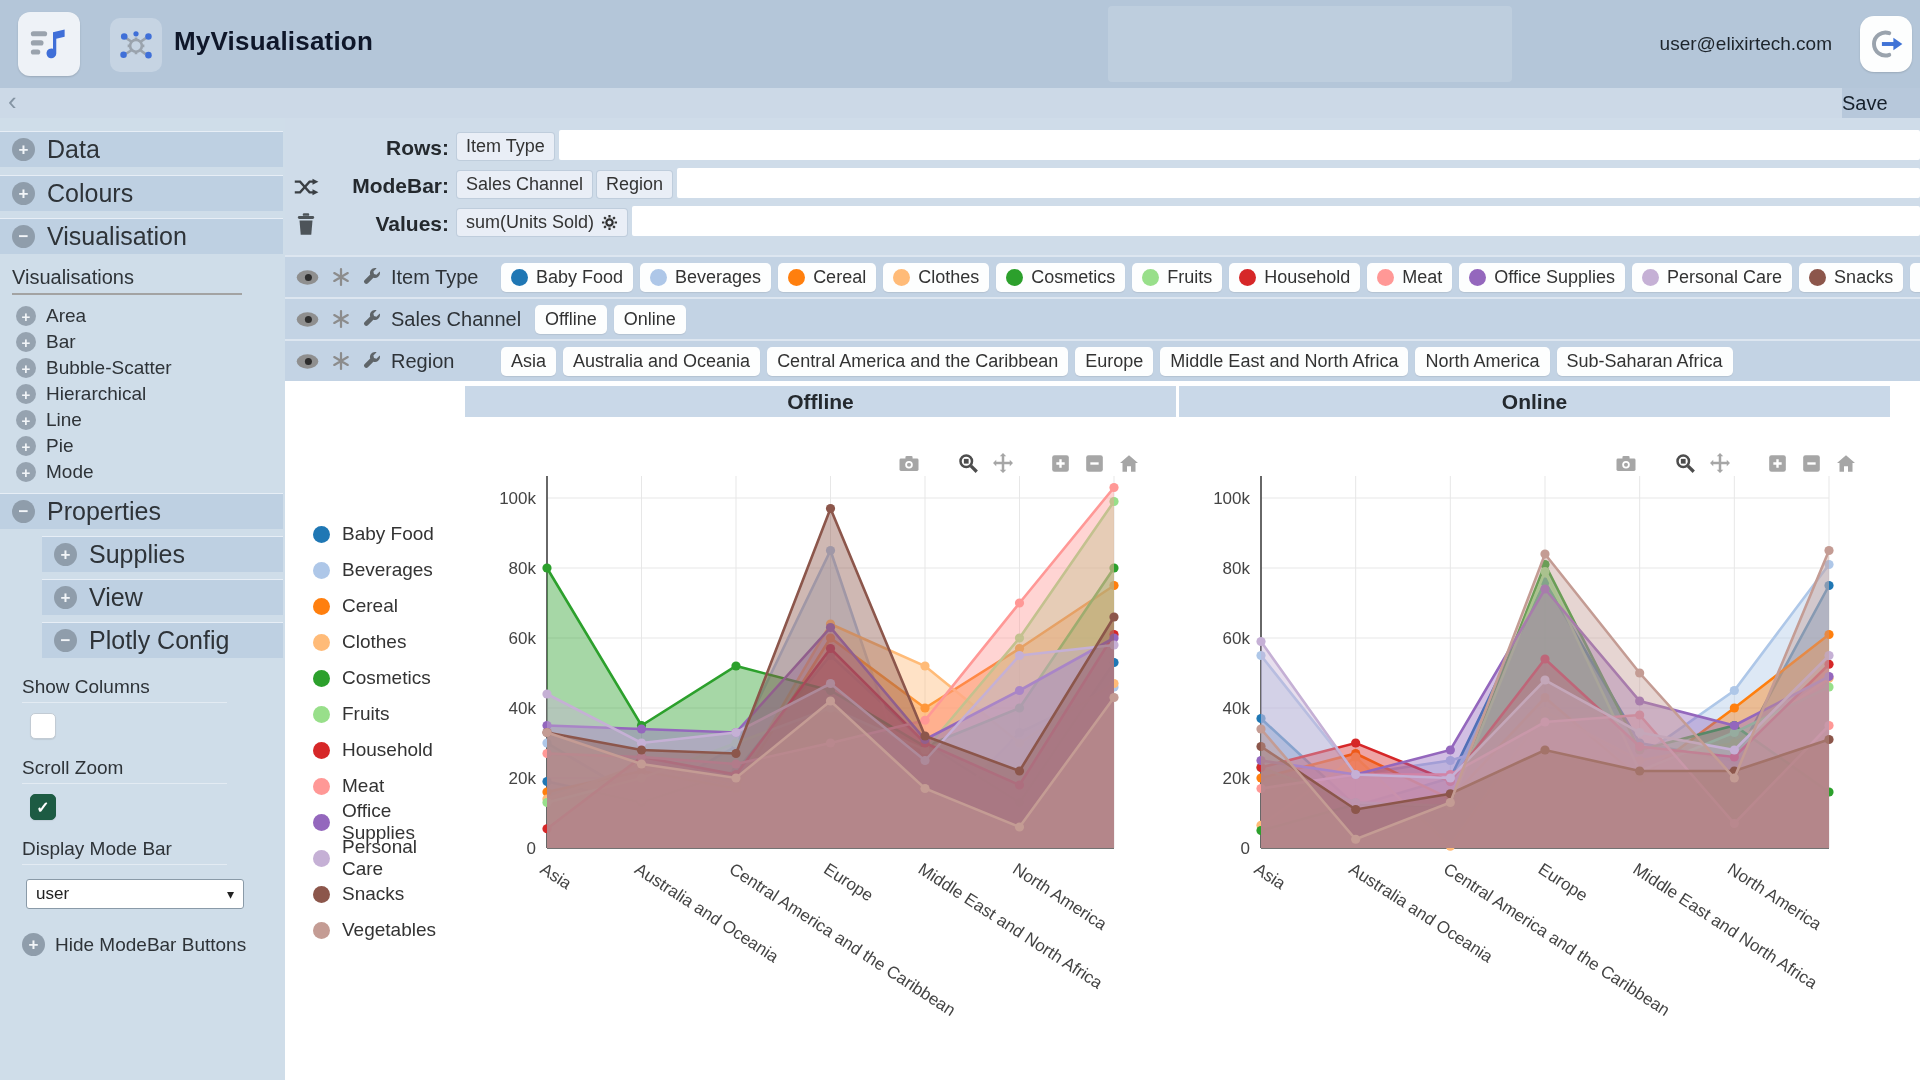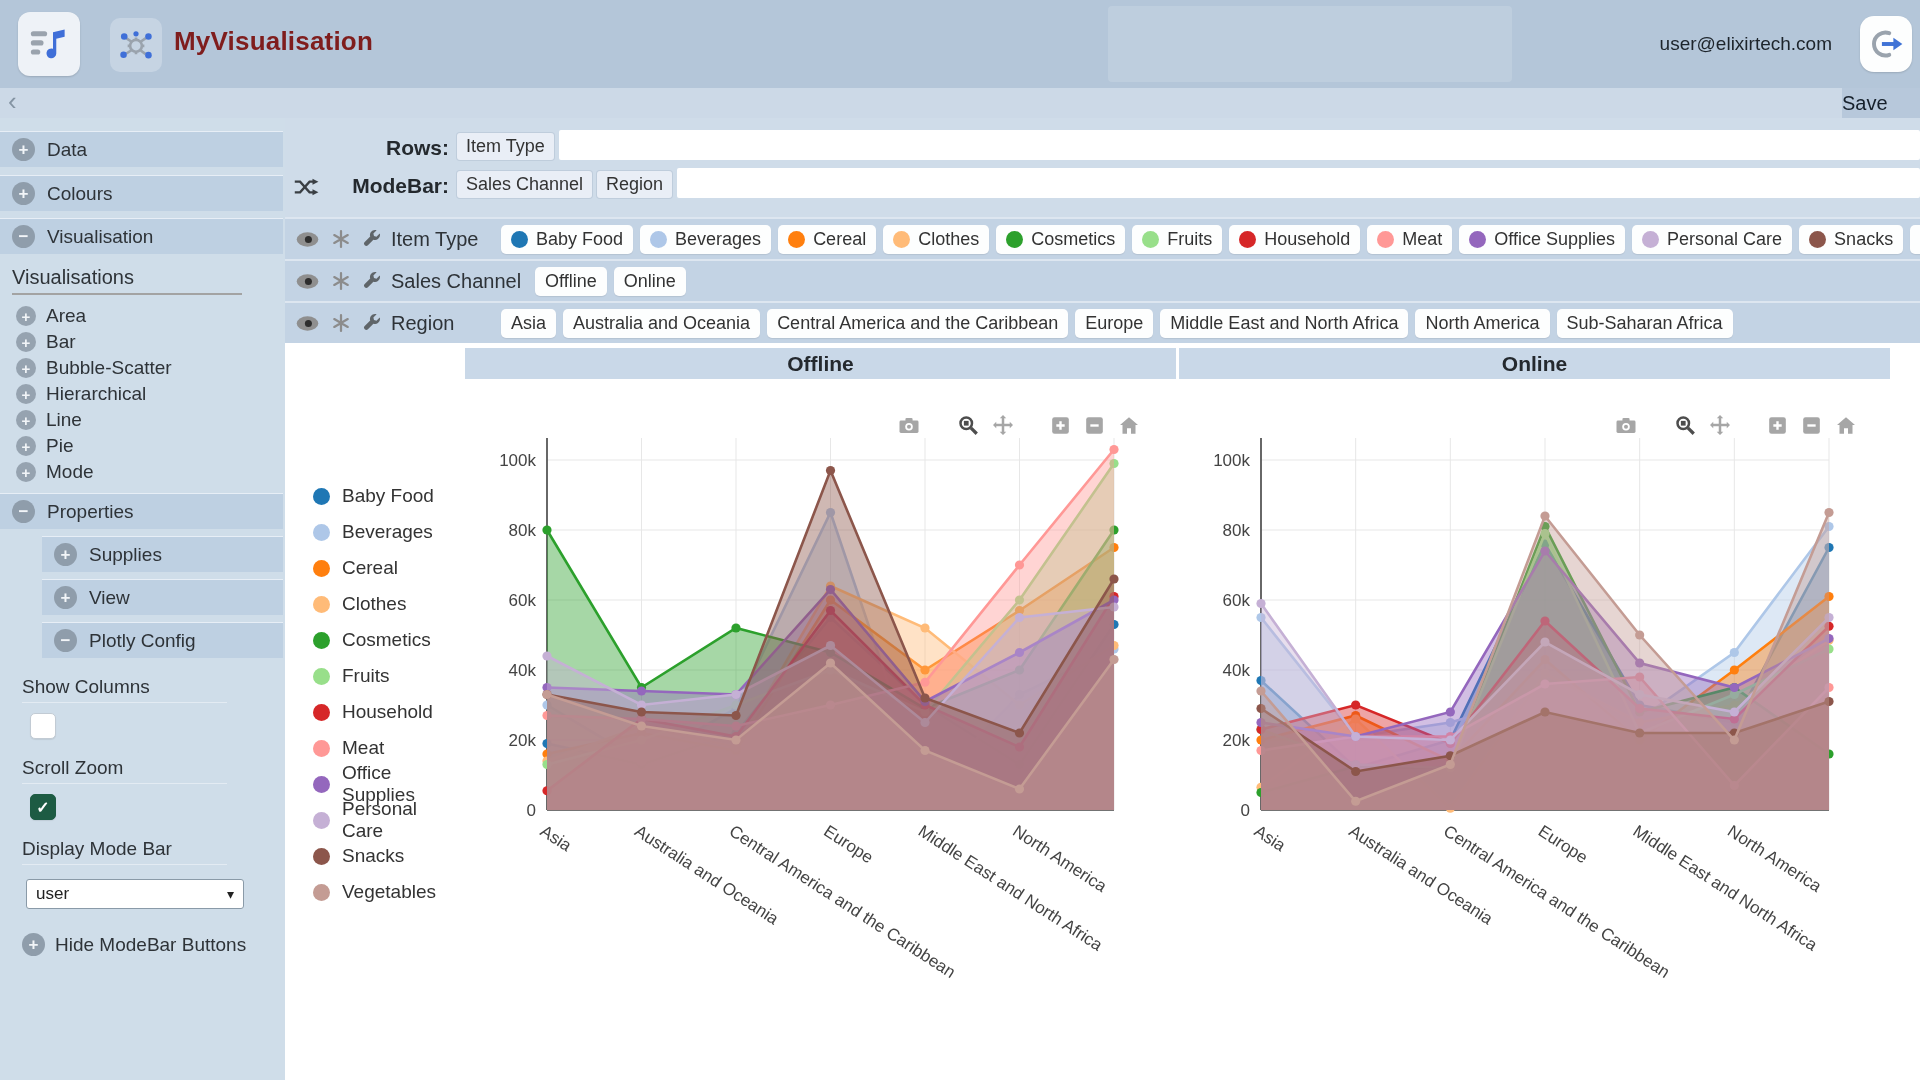--- a/index.html
+++ b/index.html
@@ -5,34 +5,34 @@
   html,body{margin:0;padding:0;}
   body{font-family:"Liberation Sans",sans-serif;color:#2b2f33;}
   .app{position:relative;width:1920px;height:1080px;background:#fff;overflow:hidden;}
 
   
   .header{position:absolute;left:0;top:0;width:1920px;height:88px;background:#b4c6d9;}
   .hdr-lite{position:absolute;left:1108px;top:6px;width:404px;height:76px;background:rgba(255,255,255,0.14);border-radius:4px;}
   .tile{position:absolute;display:flex;align-items:center;justify-content:center;border-radius:12px;cursor:pointer;}
   .tile-music{left:18px;top:12px;width:62px;height:64px;background:#eef2f7;box-shadow:0 1px 2px rgba(0,0,0,.15);}
   .tile-net{left:110px;top:18px;width:52px;height:54px;background:#c6d4e3;border-radius:10px;}
-  .app-title{position:absolute;left:174px;top:26px;font-size:26px;font-weight:bold;color:#7f1d1d;letter-spacing:.2px;}
+  .app-title{position:absolute;left:174px;top:26px;font-size:26px;font-weight:bold;color:#0f172a;letter-spacing:.2px;}
   .user-email{position:absolute;right:88px;top:33px;font-size:19px;color:#1d242b;}
   .tile-logout{right:8px;left:auto;top:16px;width:52px;height:56px;background:#fdfefe;border-radius:14px;box-shadow:0 1px 2px rgba(0,0,0,.15);}
 
   
   .toolbar{position:absolute;left:0;top:88px;width:1920px;height:30px;background:#ccd9e7;}
   .back-chev{position:absolute;left:8px;top:-2px;font-size:26px;color:#8494a3;cursor:pointer;line-height:30px;}
   .save-btn{position:absolute;right:0;top:0;width:78px;height:30px;background:#b7c8db;color:#16202b;font-size:20px;line-height:30px;cursor:pointer;}
 
   
   .sidebar{position:absolute;left:0;top:118px;width:285px;height:962px;background:#cfdde9;overflow:hidden;}
   .acc{display:flex;align-items:center;gap:12px;height:35px;background:#bed0e2;border-top:1px solid #e7eef6;padding-left:12px;cursor:pointer;margin-right:2px;}
   .acc.sub{margin-left:42px;}
-  .acc-label{font-size:19px;color:#2e3338;}
+  .acc-label{font-size:25px;color:#2e3338;}
   .pm{width:23px;height:23px;border-radius:50%;background:#8f9dab;color:#f2f5f8;font-size:17px;font-weight:bold;display:flex;align-items:center;justify-content:center;flex:0 0 auto;}
   .pm.sm{width:20px;height:20px;font-size:15px;background:#96a3b0;}
   .side-label{margin:12px 0 0 12px;font-size:20px;color:#2e3338;border-bottom:2px solid #a3a3a3;width:230px;padding-bottom:4px;}
   .vis-list{margin-top:8px;}
   .side-item{display:flex;align-items:center;gap:10px;height:26px;padding-left:16px;cursor:pointer;font-size:19px;color:#2e3338;}
   .plot-lbl{margin:18px 0 0 22px;font-size:19px;color:#2e3338;border-bottom:1px solid #e3ebf3;width:205px;padding-bottom:4px;}
   .chk{margin:10px 0 0 30px;width:24px;height:24px;border-radius:5px;background:#fff;border:1px solid #c2cbd4;box-shadow:0 1px 1px rgba(0,0,0,.08);cursor:pointer;display:flex;align-items:center;justify-content:center;}
   .chk.on{background:#1d5b43;border-color:#1d5b43;color:#fff;font-size:16px;font-weight:bold;}
   .select{margin:14px 0 0 26px;width:218px;height:30px;background:#fff;border:1px solid #8a9aa8;border-radius:3px;display:flex;align-items:center;justify-content:space-between;padding:0 9px;font-size:17px;color:#222;cursor:pointer;box-sizing:border-box;}
   .hide-mb{display:flex;align-items:center;gap:10px;margin:24px 0 0 22px;font-size:19px;color:#2e3338;cursor:pointer;}
@@ -234,20 +234,48 @@
             </svg>
           </span>
         </div>
         <div class="pivot-label">ModeBar:</div>
         <div class="pivot-chips" id="cols-chips">
             <div class="chip-f">
               <span>Sales Channel</span>
             </div>
             <div class="chip-f">
               <span>Region</span>
+            </div>
+          </div>
+        <div class="pivot-bar"></div>
+      </div>
+      <div class="pivot-row">
+        <div class="pivot-icon">
+          <span style="cursor:pointer;display:flex;">
+            <svg width="22" height="24" viewBox="0 0 18 20">
+              <g fill="#4d5459">
+                  <rect x="6.3" y="1" width="5.4" height="2.2" rx="1"></rect>
+                  <rect x="2.2" y="3.4" width="13.6" height="2.4" rx="1.2"></rect>
+                  <path d="M3.6 7h10.8l-1 12H4.6z"></path>
+                </g>
+            </svg>
+          </span>
+        </div>
+        <div class="pivot-label">Values:</div>
+        <div class="pivot-chips" id="vals-chips">
+            <div class="chip-f">
+              <span>sum(Units Sold)</span>
+              <span style="display: flex;">
+                <svg width="17" height="17" viewBox="0 0 14 14">
+                  <g stroke="#2e2e2e" stroke-width="1.8" fill="none">
+                    <circle cx="7" cy="7" r="2.6"></circle>
+                    <path d="M7 0.8v2M7 11.2v2M0.8 7h2M11.2 7h2M2.6 2.6l1.4 1.4M10 10l1.4 1.4M11.4 2.6L10 4M4 10l-1.4 1.4"></path>
+                  </g>
+                </svg>
+              </span>
             </div>
           </div>
         <div class="pivot-bar"></div>
       </div>
     </div>
 
     <div class="filters" id="filters">
         <div class="filter-row">
           <div class="f-icons">
             <span>

